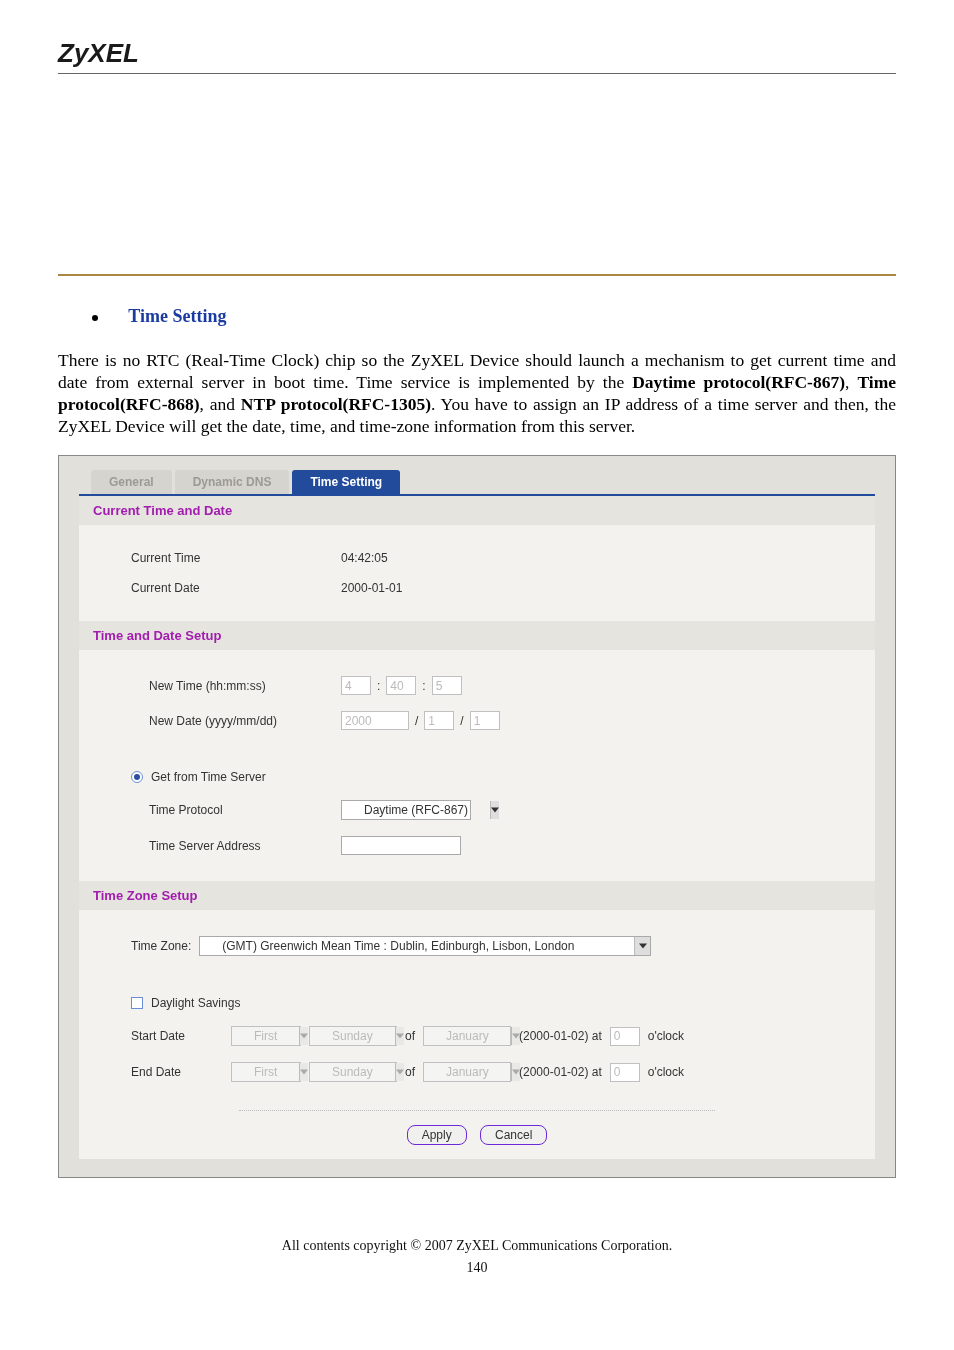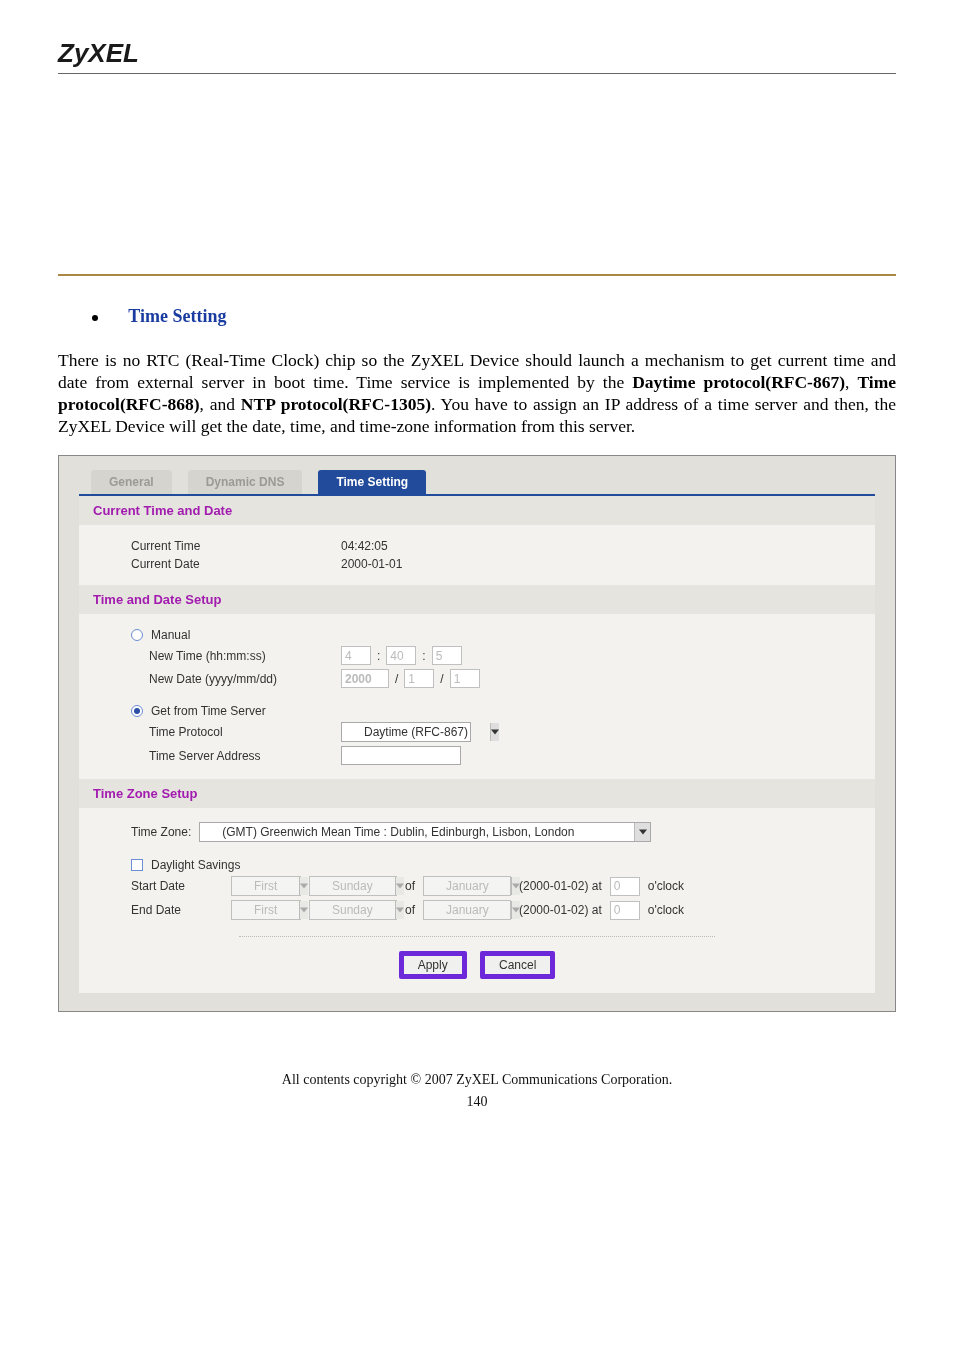--- a/index.html
+++ b/index.html
@@ -33,21 +33,21 @@
     font-weight: bold;
     padding: 5px 10px;
     font-size: 13px;
   }
   .shot-titlebar .icon { display:inline-block; width:8px; height:8px; background:#7aa0e8; margin-right:6px; }
   .shot-body {
     background: #e2e0db;
     padding: 14px 20px 18px 20px;
   }
   
-  .tabs { display: flex; gap: 16px; margin-left: 12px; }
+  .tabs { display: flex; gap: 3px; margin-left: 12px; }
   .tab {
     padding: 5px 18px;
     font-size: 12px;
     font-weight: bold;
     border-radius: 3px 3px 0 0;
   }
   .tab.inactive { background: #d6d4cf; color: #9c9a95; }
   .tab.active   { background: #234b9c; color: #fff; }
 
   .panel {
@@ -57,41 +57,41 @@
   }
   .section-hdr {
     background: #e6e4df;
     color: #a21caf;
     font-weight: bold;
     font-size: 13px;
     padding: 7px 14px;
   }
   .section-body { padding: 10px 26px 10px 52px; }
 
-  .row { display: flex; align-items: center; margin: 4px 0; }
+  .row { display: flex; align-items: center; margin: 16px 0; }
   .lbl { width: 210px; }
   .lbl-sub { width: 192px; margin-left: 18px; }
   .val { }
 
   .radio { display:inline-block; width:12px; height:12px; border:1px solid #6b8dd6; border-radius:50%; background:#fff; vertical-align:middle; margin-right:8px; position:relative; }
   .radio.checked::after { content:""; position:absolute; left:2px; top:2px; width:6px; height:6px; background:#2a4fa3; border-radius:50%; }
 
   .chk { display:inline-block; width:12px; height:12px; border:1px solid #6b8dd6; background:#fff; vertical-align:middle; margin-right:8px; }
 
   .tinput {
     border: 1px solid #a9a9a9;
     background: #fff;
     height: 19px;
     padding: 0 3px;
     font-size: 12px;
     font-family: Verdana, Arial, sans-serif;
     color: #999;
   }
   .tinput.disabled { background:#fff; color:#bbb; border-color:#c0c0c0; }
-  .w30 { width: 30px; } .w48 { width: 48px; font-weight: bold; } .w120 { width: 120px; }
+  .w30 { width: 30px; } .w48 { width: 68px; } .w120 { width: 120px; }
 
   .sep { margin: 0 6px; }
 
   .sel {
     display: inline-flex; align-items: center;
     border: 1px solid #a9a9a9; background:#fff;
     height: 20px; font-size:12px;
   }
   .sel.disabled { color:#bbb; border-color:#c0c0c0; background:#f4f4f2; }
   .sel span.txt { padding: 0 22px; white-space: nowrap; }
@@ -101,24 +101,24 @@
     background: #dedede; border-left:1px solid #bbb;
   }
   .sel.disabled .dd { background:#e8e8e4; }
   .dd svg { width:8px; height:8px; }
 
   .tz-sel { width: 452px; }
   .proto-sel { width: 130px; }
 
   .btn {
     display:inline-block;
-    border:5px solid #6d28d9; background:#f0f0ee;
+    border:1px solid #6d28d9; background:#f0f0ee;
     padding: 2px 14px;
     font-size:12px; font-family: Verdana, Arial, sans-serif;
-    border-radius:2px;
+    border-radius:8px;
   }
   .btn-row { text-align:center; margin-top: 14px; }
   .dotted { border-top: 1px dotted #bbb; margin: 2px 160px 0 160px; }
 
   .footer { text-align:center; font-size:14px; margin-top: 60px; color:#111; }
   .footer .pg { margin-top:6px; }
 
   .small-gap { height: 8px; }
 </style>
 </head>
@@ -161,24 +161,20 @@
             <div class="val">04:42:05</div>
           </div>
           <div class="row">
             <div class="lbl">Current Date</div>
             <div class="val">2000-01-01</div>
           </div>
         </div>
 
         <div class="section-hdr">Time and Date Setup</div>
         <div class="section-body">
-          <div class="row">
-            <span class="radio"></span>
-            <span>Manual</span>
-          </div>
           <div class="row">
             <div class="lbl-sub">New Time (hh:mm:ss)</div>
             <input class="tinput disabled w30" value="4" style="">
             <span class="sep">:</span>
             <input class="tinput disabled w30" value="40" style="">
             <span class="sep">:</span>
             <input class="tinput disabled w30" value="5" style="">
           </div>
           <div class="row">
             <div class="lbl-sub">New Date (yyyy/mm/dd)</div>

